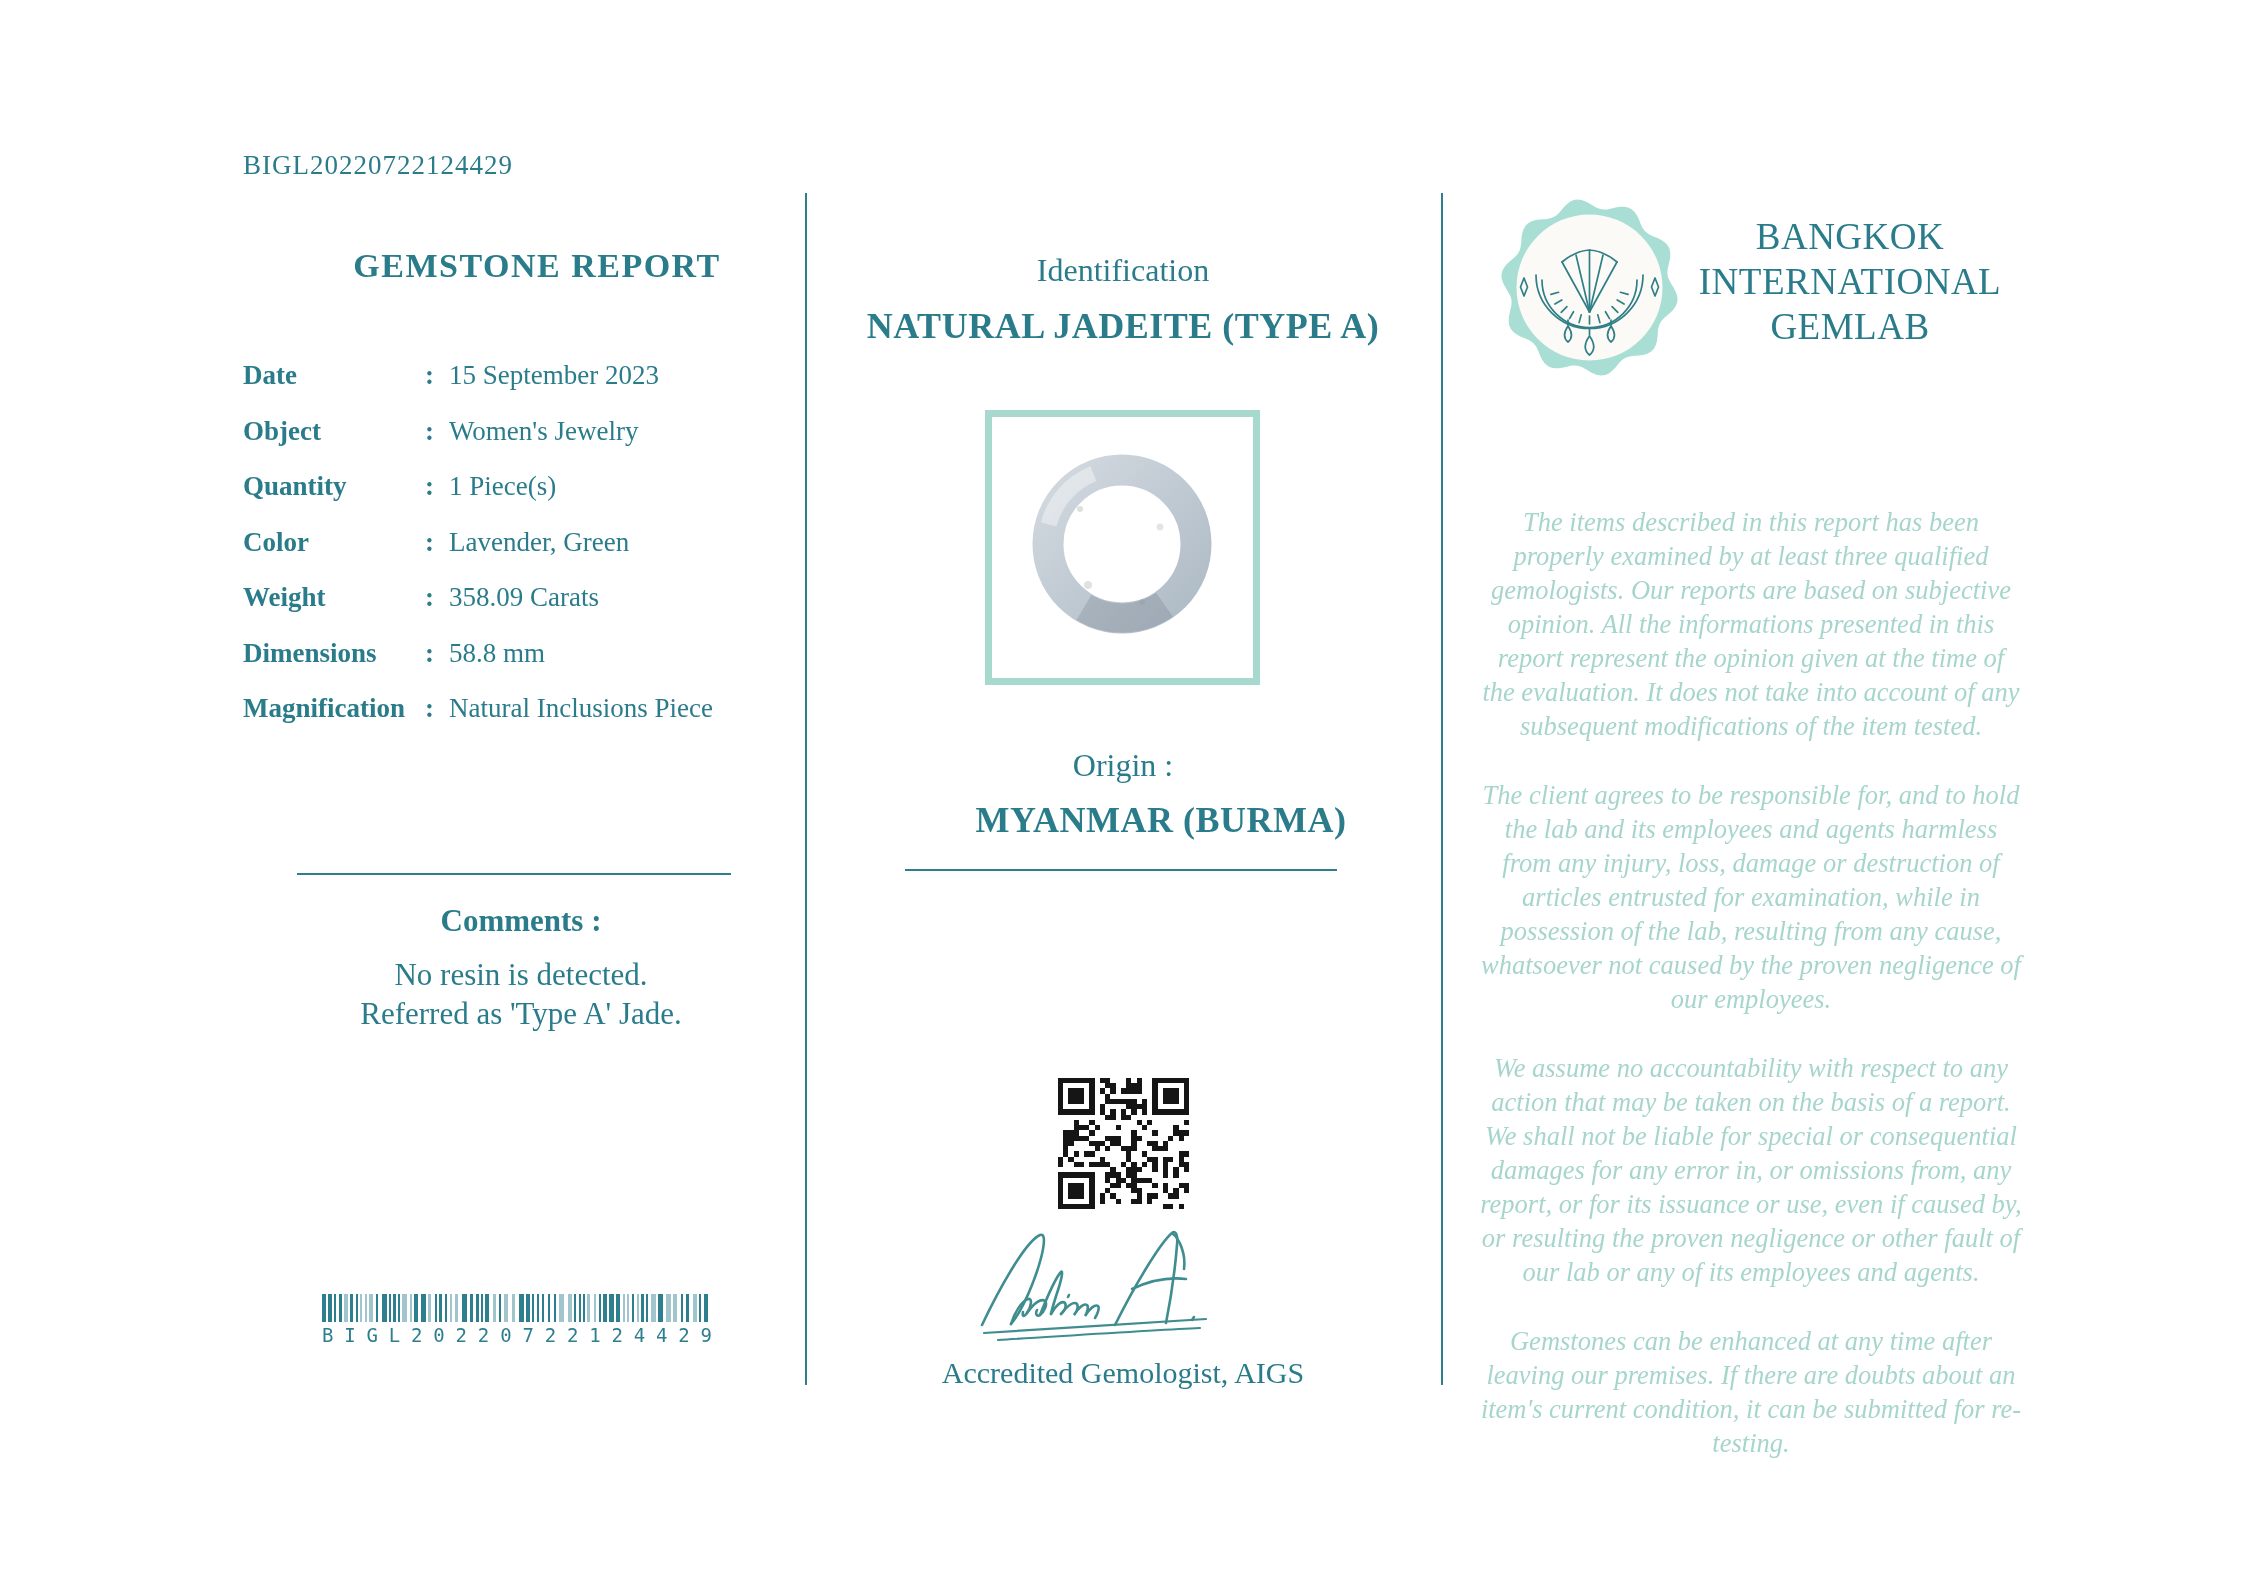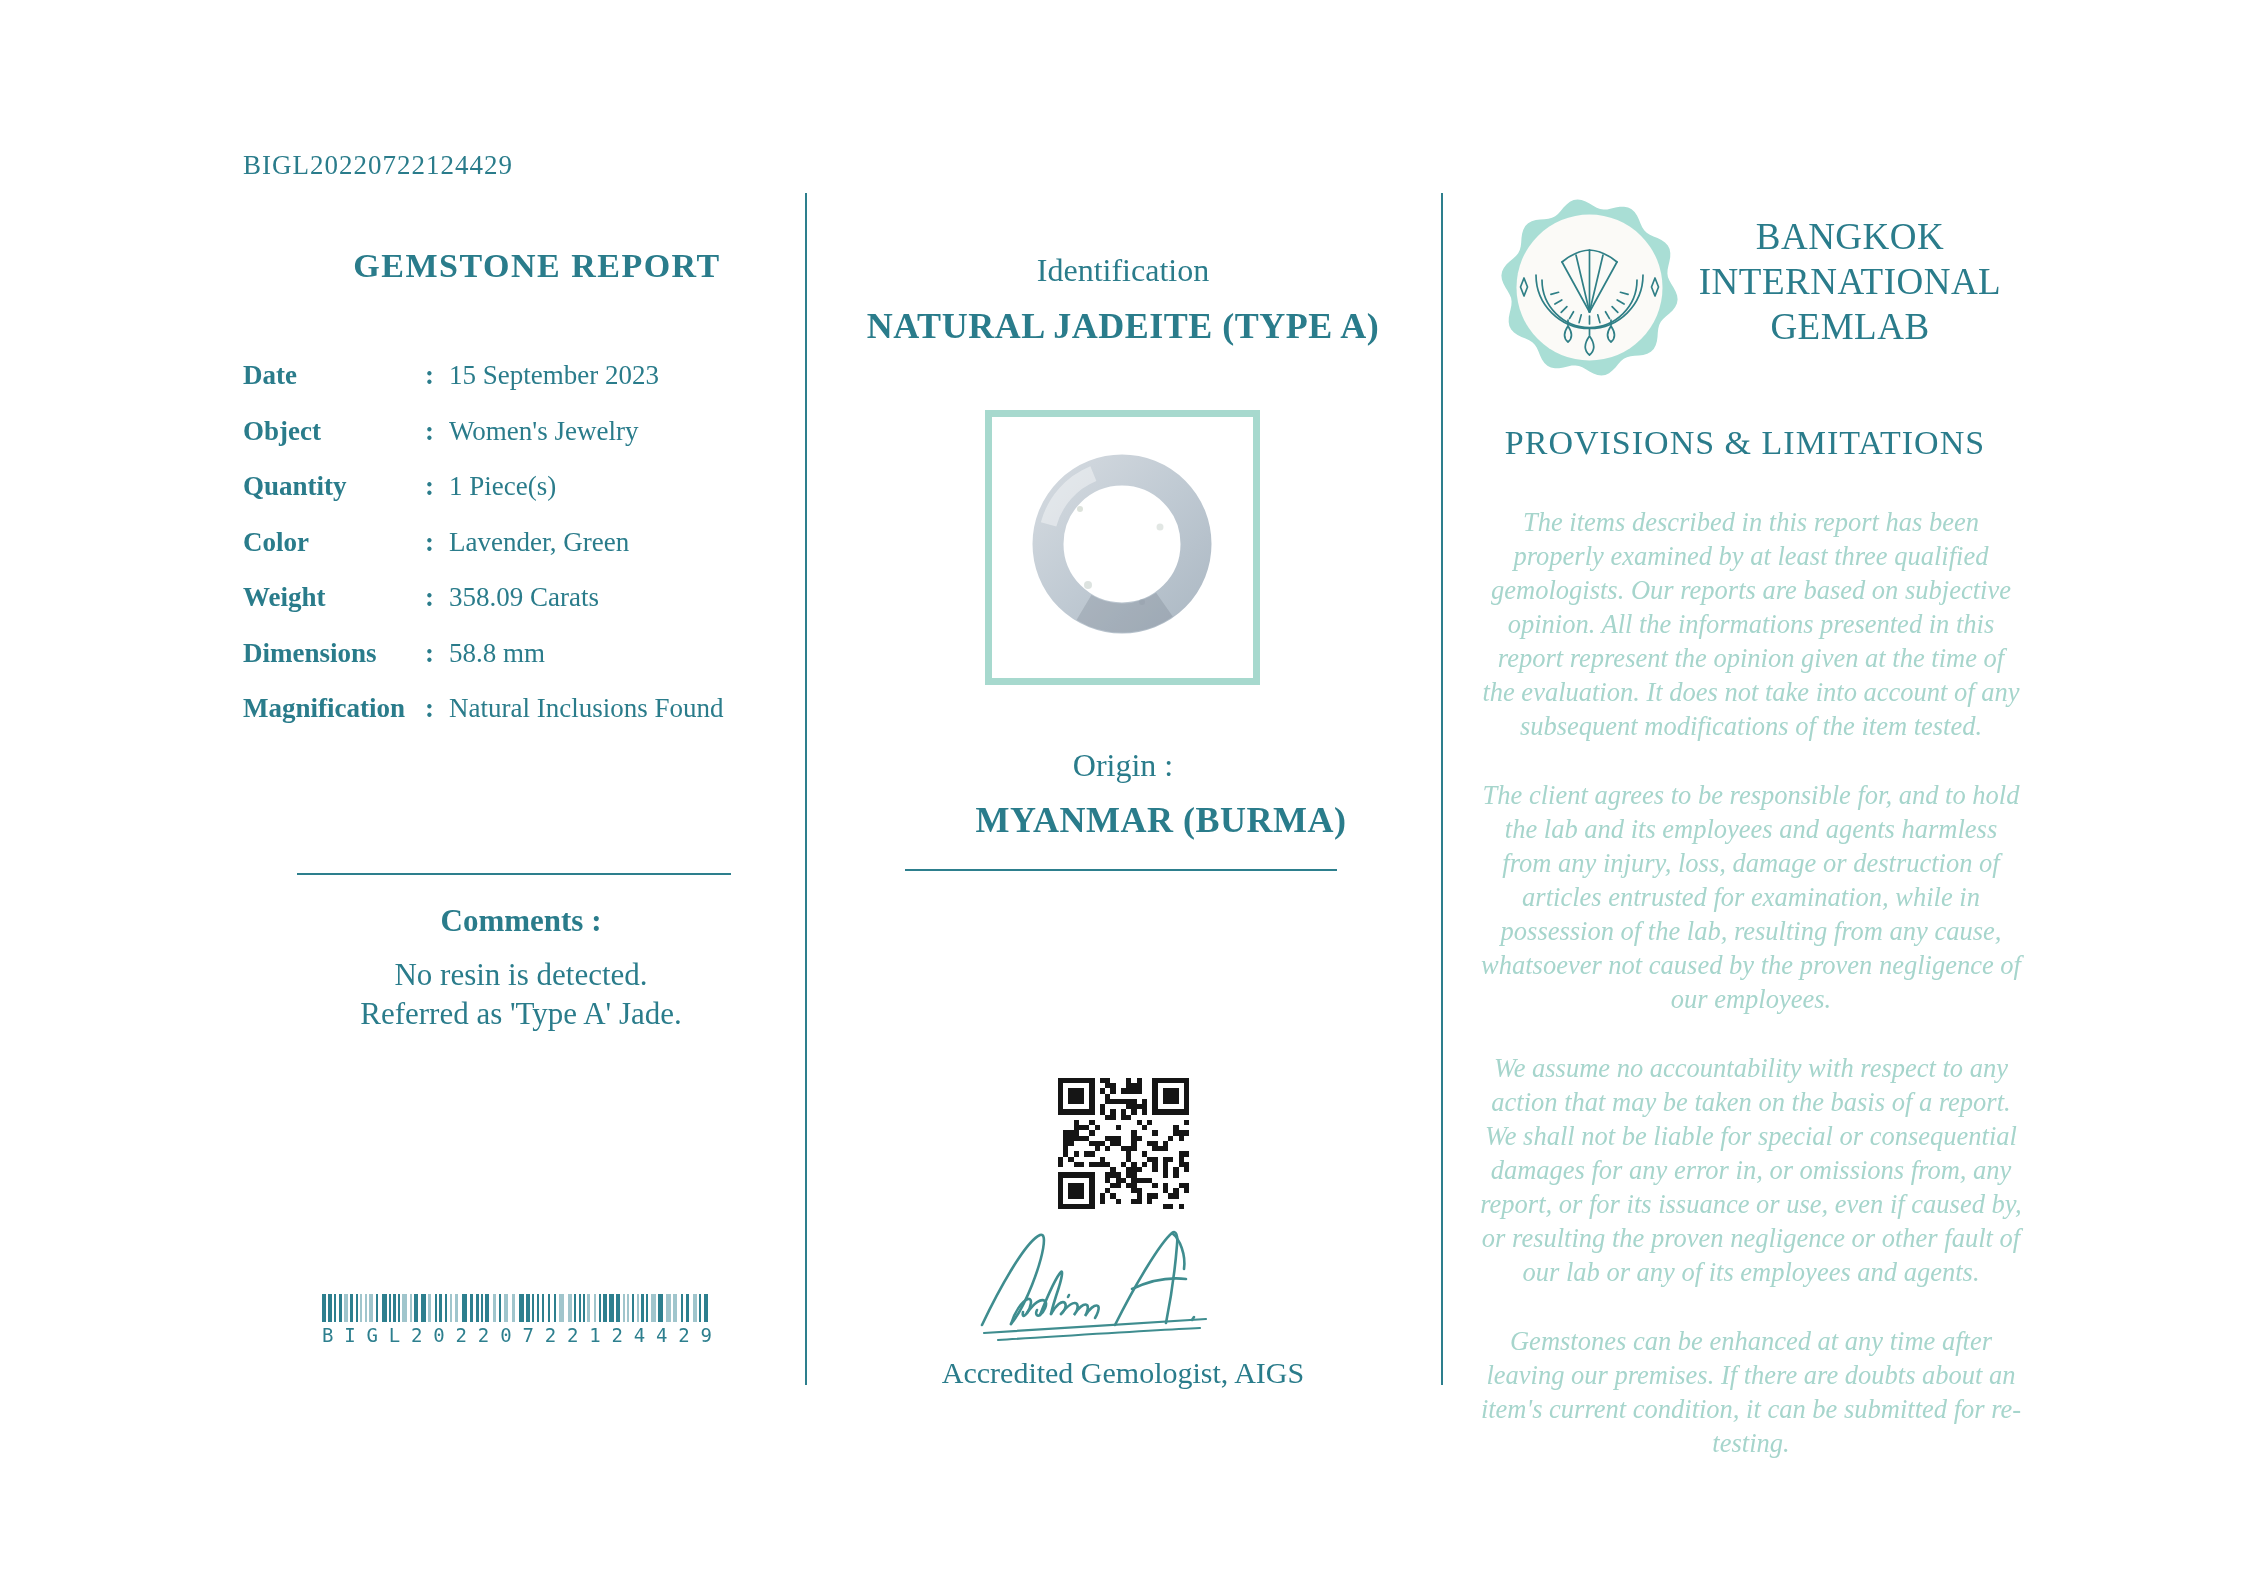--- a/index.html
+++ b/index.html
@@ -100,21 +100,21 @@
       <span class="fvalue">358.09 Carats</span>
     </div>
     <div class="frow">
       <span class="flabel">Dimensions</span>
       <span class="fcolon">:</span>
       <span class="fvalue">58.8 mm</span>
     </div>
     <div class="frow">
       <span class="flabel">Magnification</span>
       <span class="fcolon">:</span>
-      <span class="fvalue">Natural Inclusions Found</span>
+      <span class="fvalue">Natural Inclusions Piece</span>
     </div>
   </div>
 
   <hr id="comments-divider">
   <div id="comments-heading">Comments :</div>
   <div id="comment-lines">
     <div>No resin is detected.</div>
     <div>Referred as 'Type A' Jade.</div>
   </div>
 
@@ -632,21 +632,20 @@
       </g>
     </svg>
   </div>
 
   <div id="lab-name">
     <div>BANGKOK</div>
     <div>INTERNATIONAL</div>
     <div>GEMLAB</div>
   </div>
 
-  <div id="prov-heading">PROVISIONS &amp; LIMITATIONS</div>
 
   <div id="provisions">
     <p>The items described in this report has been properly examined by at least three qualified gemologists. Our reports are based on subjective opinion. All the informations presented in this report represent the opinion given at the time of the evaluation. It does not take into account of any subsequent modifications of the item tested.</p>
     <p>The client agrees to be responsible for, and to hold the lab and its employees and agents harmless from any injury, loss, damage or destruction of articles entrusted for examination, while in possession of the lab, resulting from any cause, whatsoever not caused by the proven negligence of our employees.</p>
     <p>We assume no accountability with respect to any action that may be taken on the basis of a report. We shall not be liable for special or consequential damages for any error in, or omissions from, any report, or for its issuance or use, even if caused by, or resulting the proven negligence or other fault of our lab or any of its employees and agents.</p>
     <p>Gemstones can be enhanced at any time after leaving our premises. If there are doubts about an item's current condition, it can be submitted for re-testing.</p>
   </div>
 
 </div>
 

